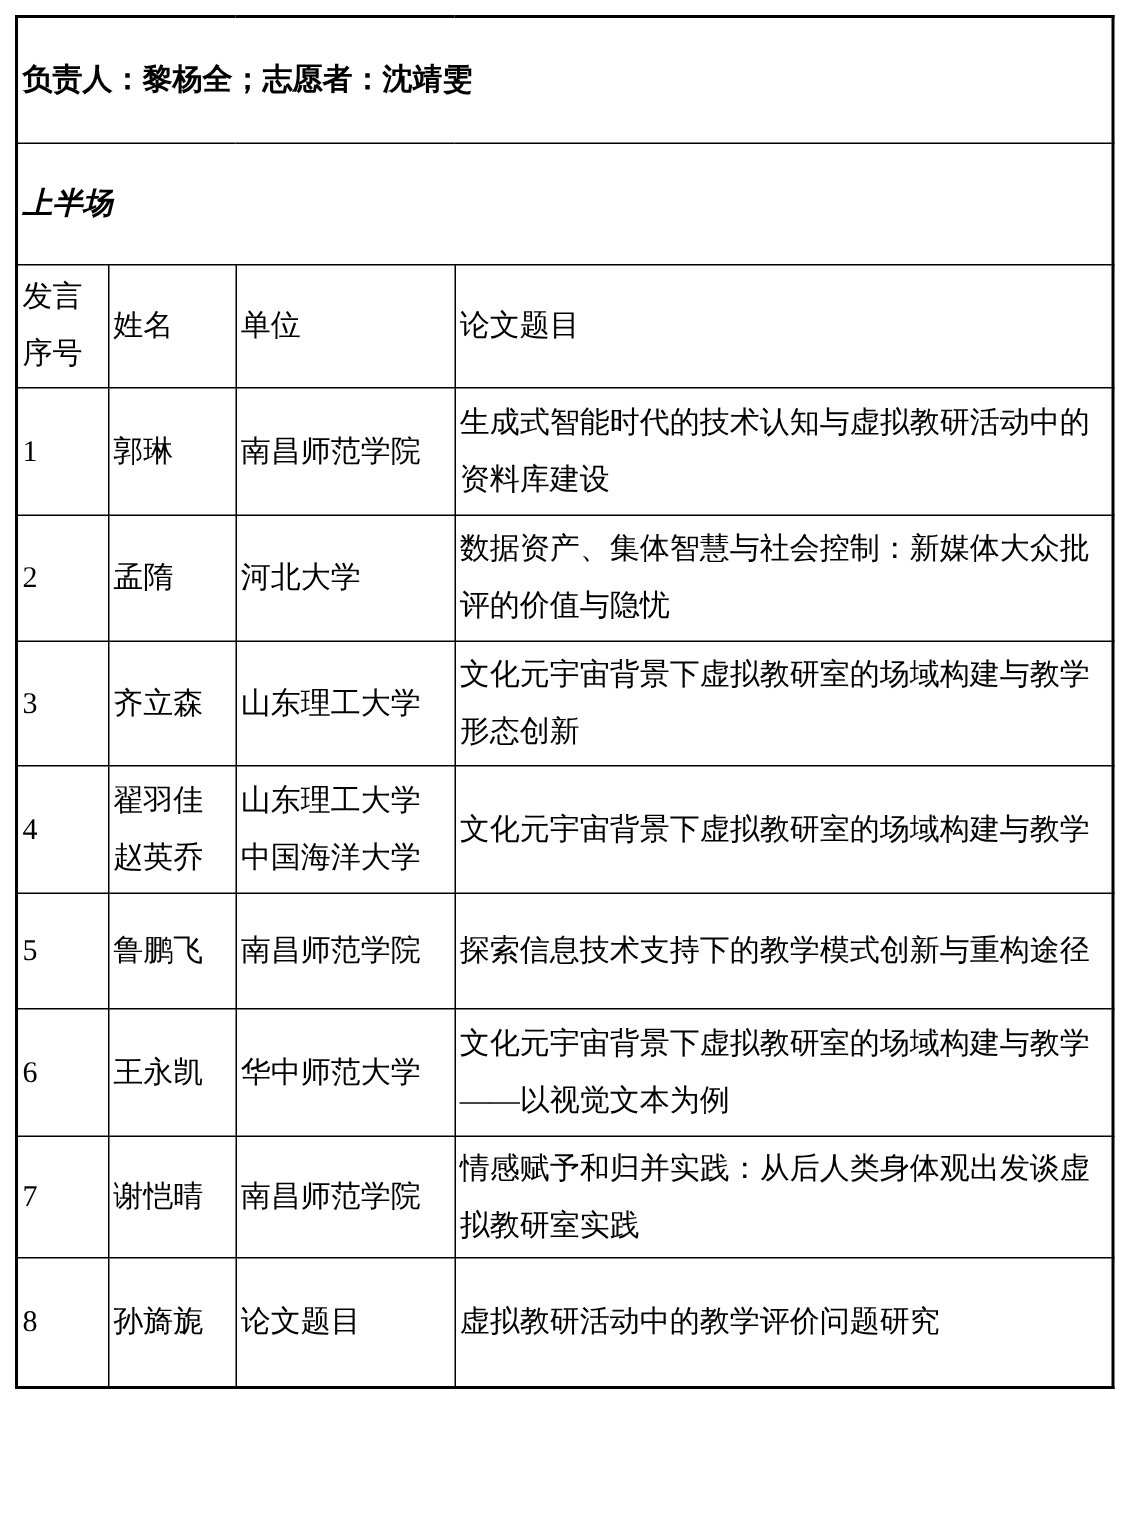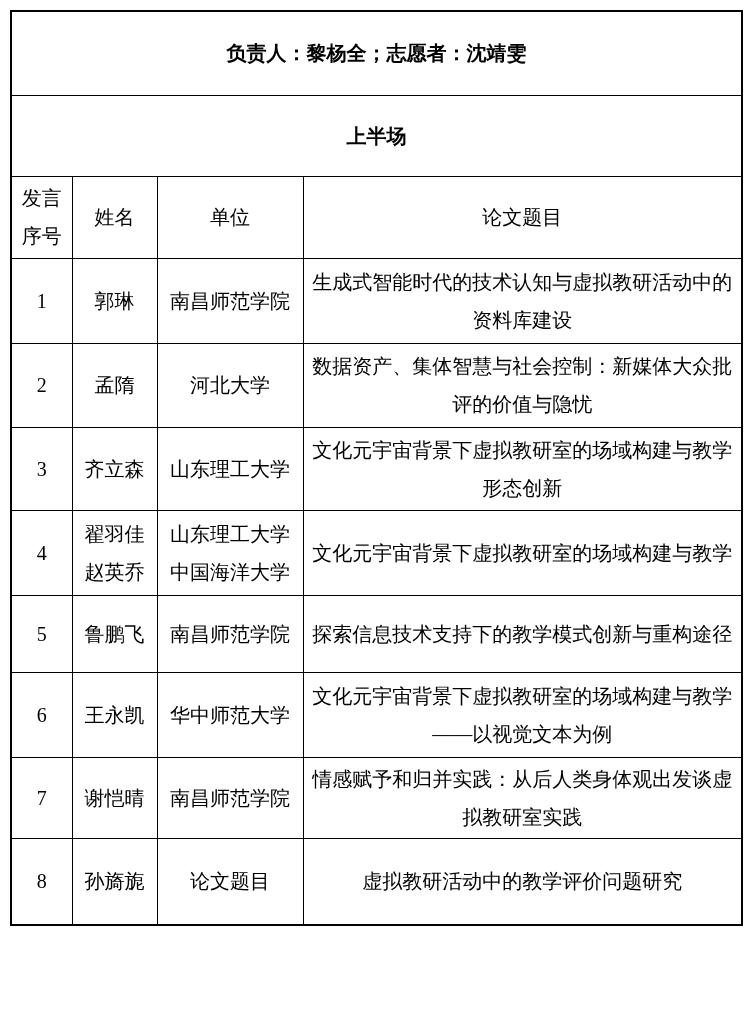--- a/index.html
+++ b/index.html
@@ -15,32 +15,32 @@
     position: absolute;
     left: 10px;
     top: 10px;
     width: 731px;
     border-collapse: collapse;
     table-layout: fixed;
     border: 2px solid #000000;
   }
   .doc-table td {
     border: 1px solid #000000;
-    text-align: center;
+    text-align: left;
     vertical-align: middle;
     font-size: 20px;
     line-height: 1.9;
     white-space: pre-line;
     padding: 0 3px;
     overflow: hidden;
   }
   .bold { font-weight: 700; font-size: 21px; }
   
   .rA { height: 84px; }
-  .rB { height: 81px; }
+  .rB { height: 81px; font-style: italic; }
   .rC { height: 81px; }
   .rD { height: 82px; }
   .r1 { height: 85px; }
   .r2 { height: 84px; }
   .r3 { height: 83px; }
   .r4 { height: 85px; }
   .r5 { height: 77px; }
   .r6 { height: 85px; }
   .r7 { height: 81px; }
   .r8 { height: 87px; }

